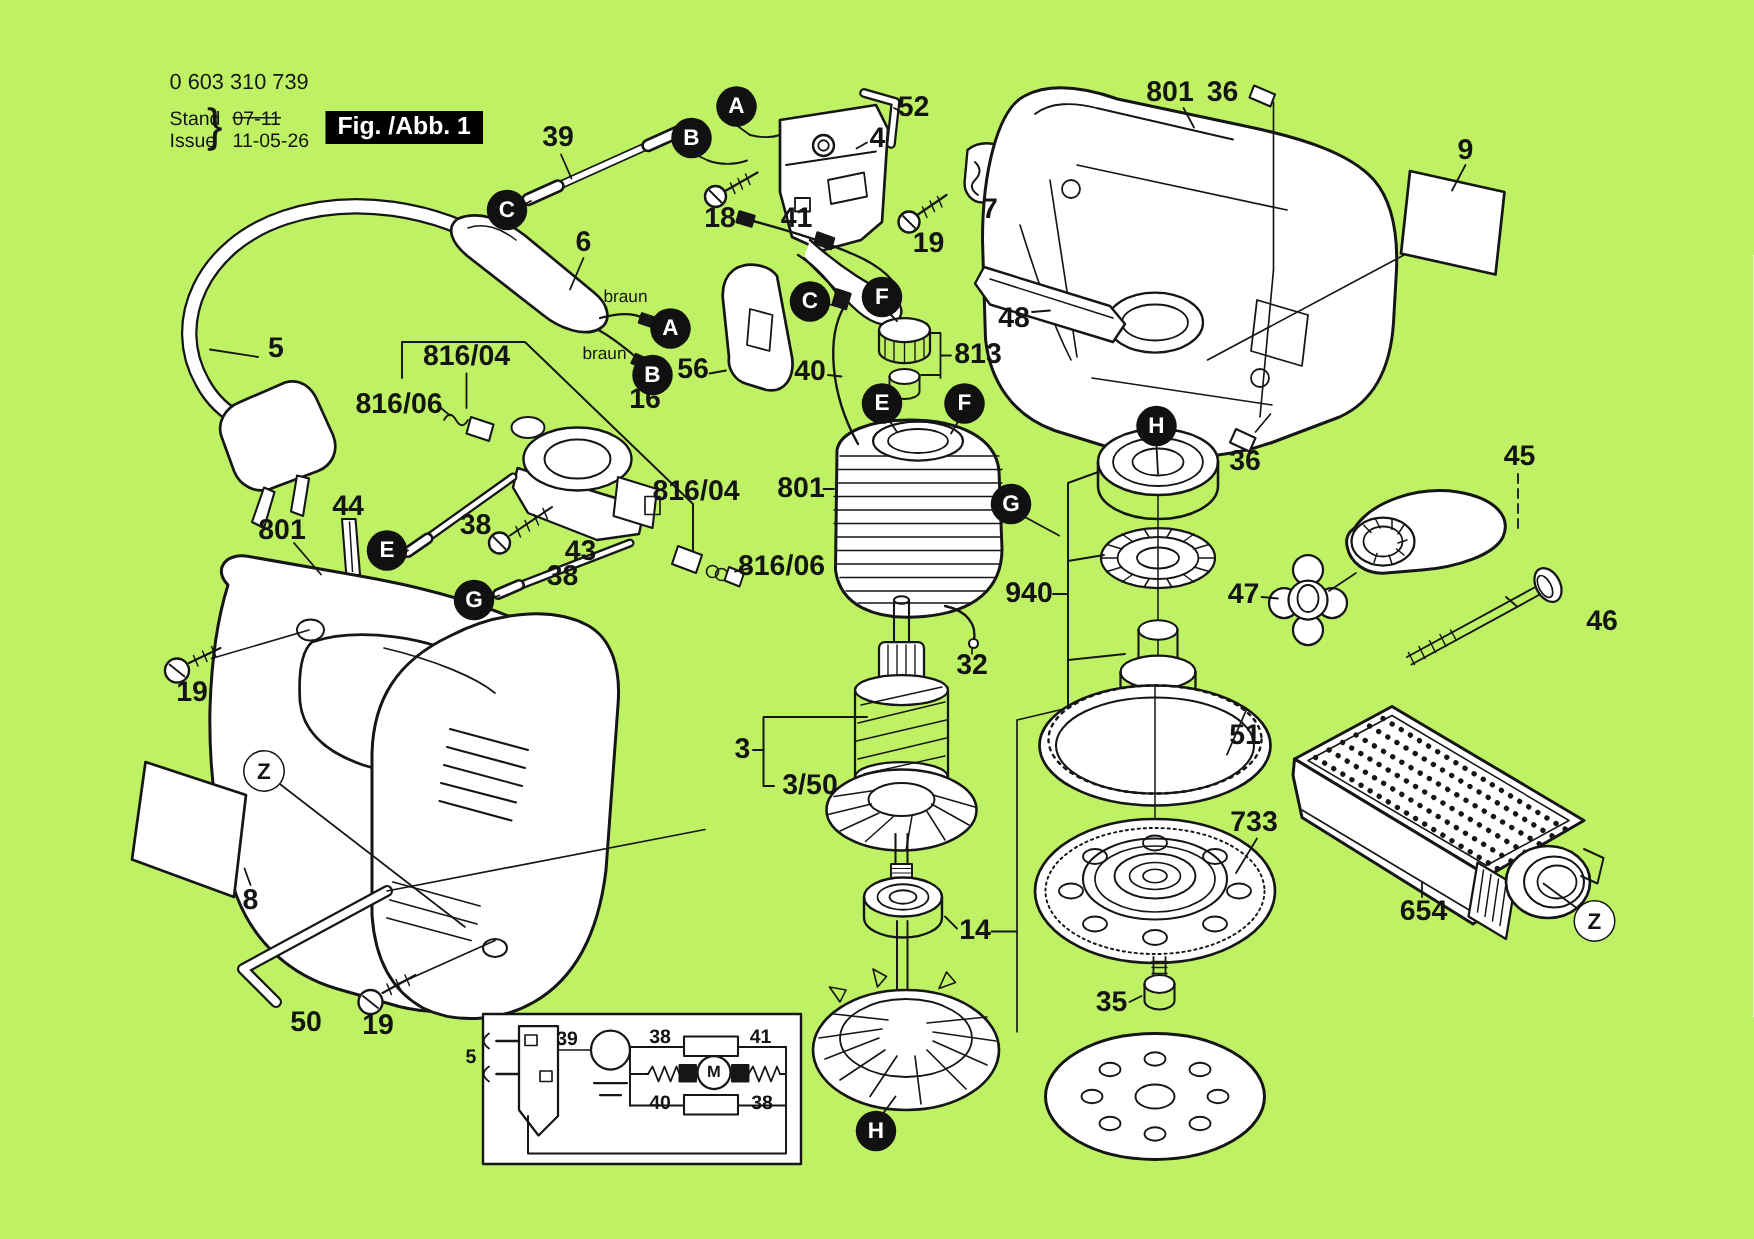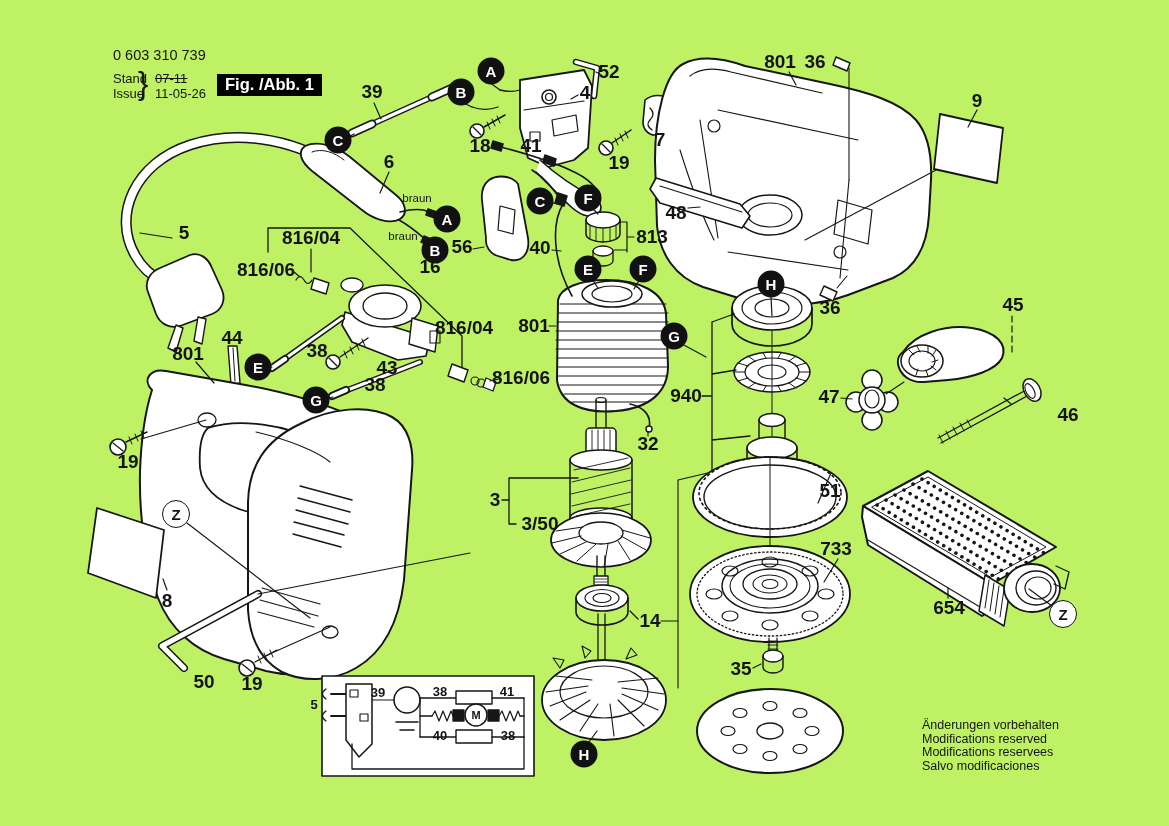--- a/index.html
+++ b/index.html
@@ -504,26 +504,20 @@
   </svg>
 
   <div class="hdr-partno">0 603 310 739</div>
   <div class="hdr-word" style="left:113px;top:71px">Stand</div>
   <div class="hdr-word" style="left:113px;top:86px">Issue</div>
   <div class="hdr-brace">}</div>
   <div class="hdr-val strike" style="left:155px;top:71px">07-11</div>
   <div class="hdr-val" style="left:155px;top:86px">11-05-26</div>
   <div class="figbox">Fig. /Abb. 1</div>
 
-  <div class="footer">
-    <div>Änderungen vorbehalten</div>
-    <div>Modifications reserved</div>
-    <div>Modifications reservees</div>
-    <div>Salvo modificaciones</div>
-  </div>
 
 <div class="plabel" style="left: 609px; top: 72px;">52</div>
     <div class="plabel" style="left: 585px; top: 93px;">4</div>
     <div class="plabel" style="left: 372px; top: 92px;">39</div>
     <div class="plabel" style="left: 480px; top: 146px;">18</div>
     <div class="plabel" style="left: 531px; top: 146px;">41</div>
     <div class="plabel" style="left: 619px; top: 163px;">19</div>
     <div class="plabel" style="left: 660px; top: 140px;">7</div>
     <div class="plabel" style="left: 780px; top: 62px;">801</div>
     <div class="plabel" style="left: 815px; top: 62px;">36</div>

